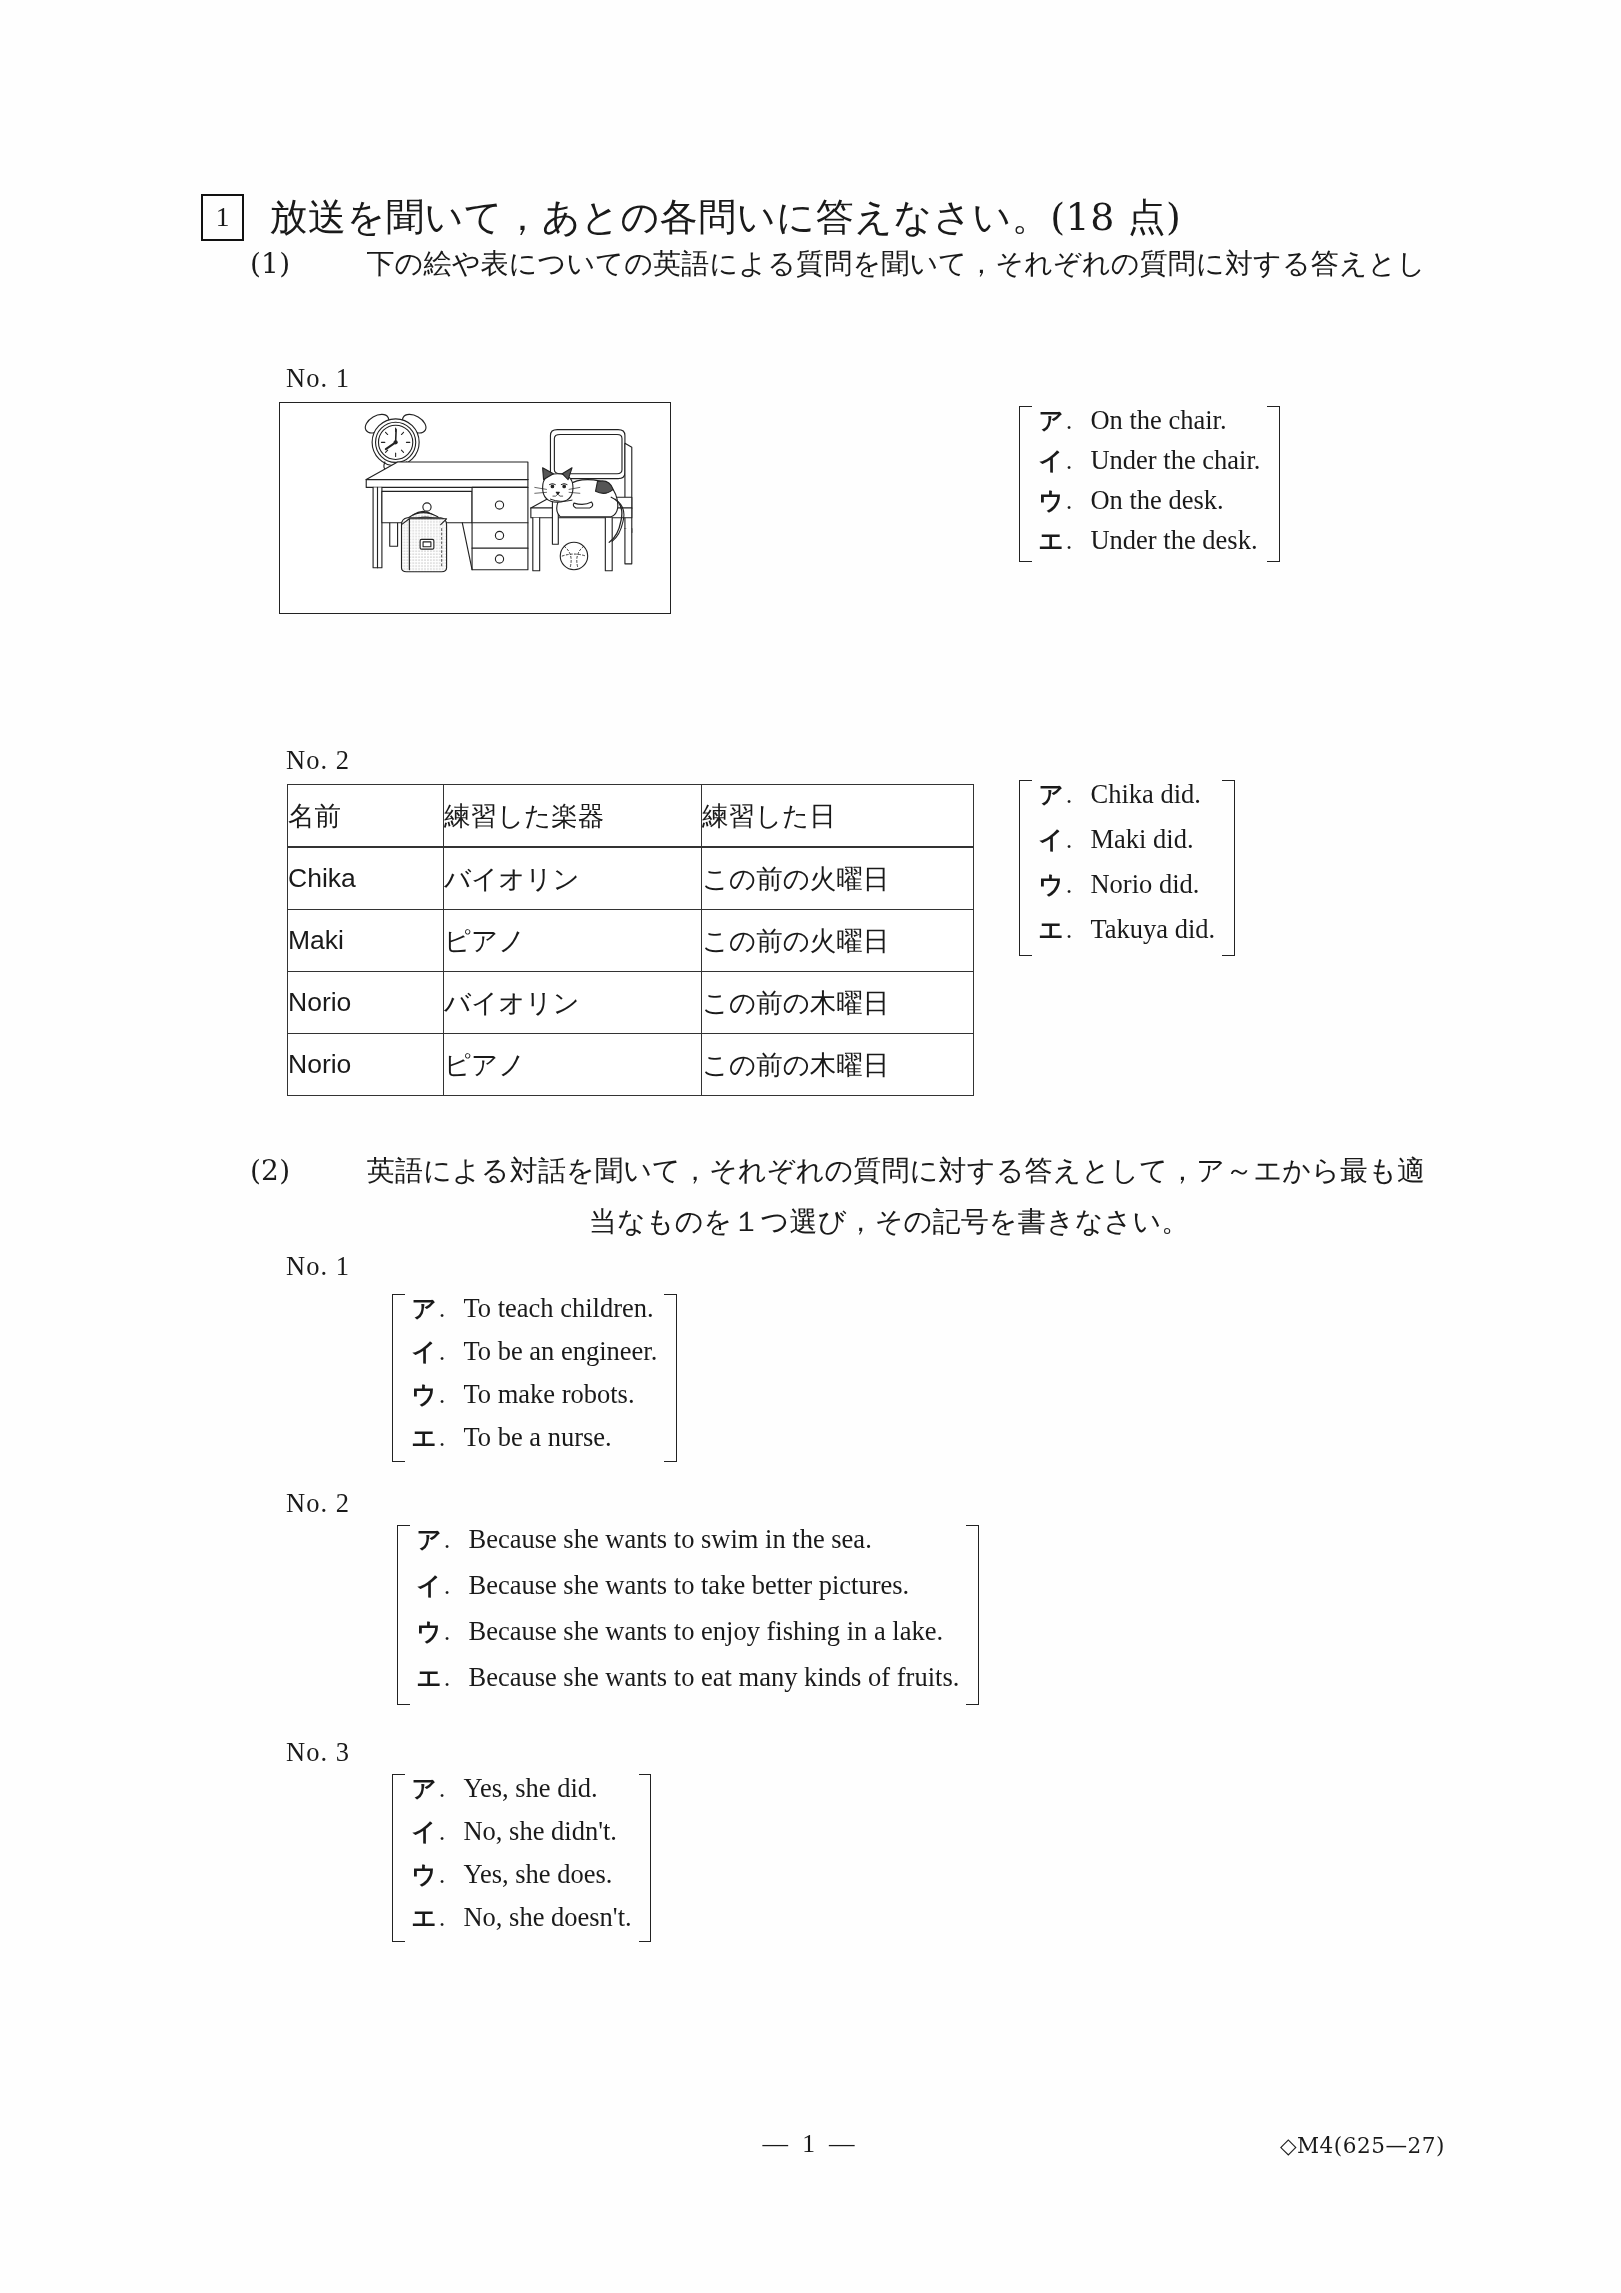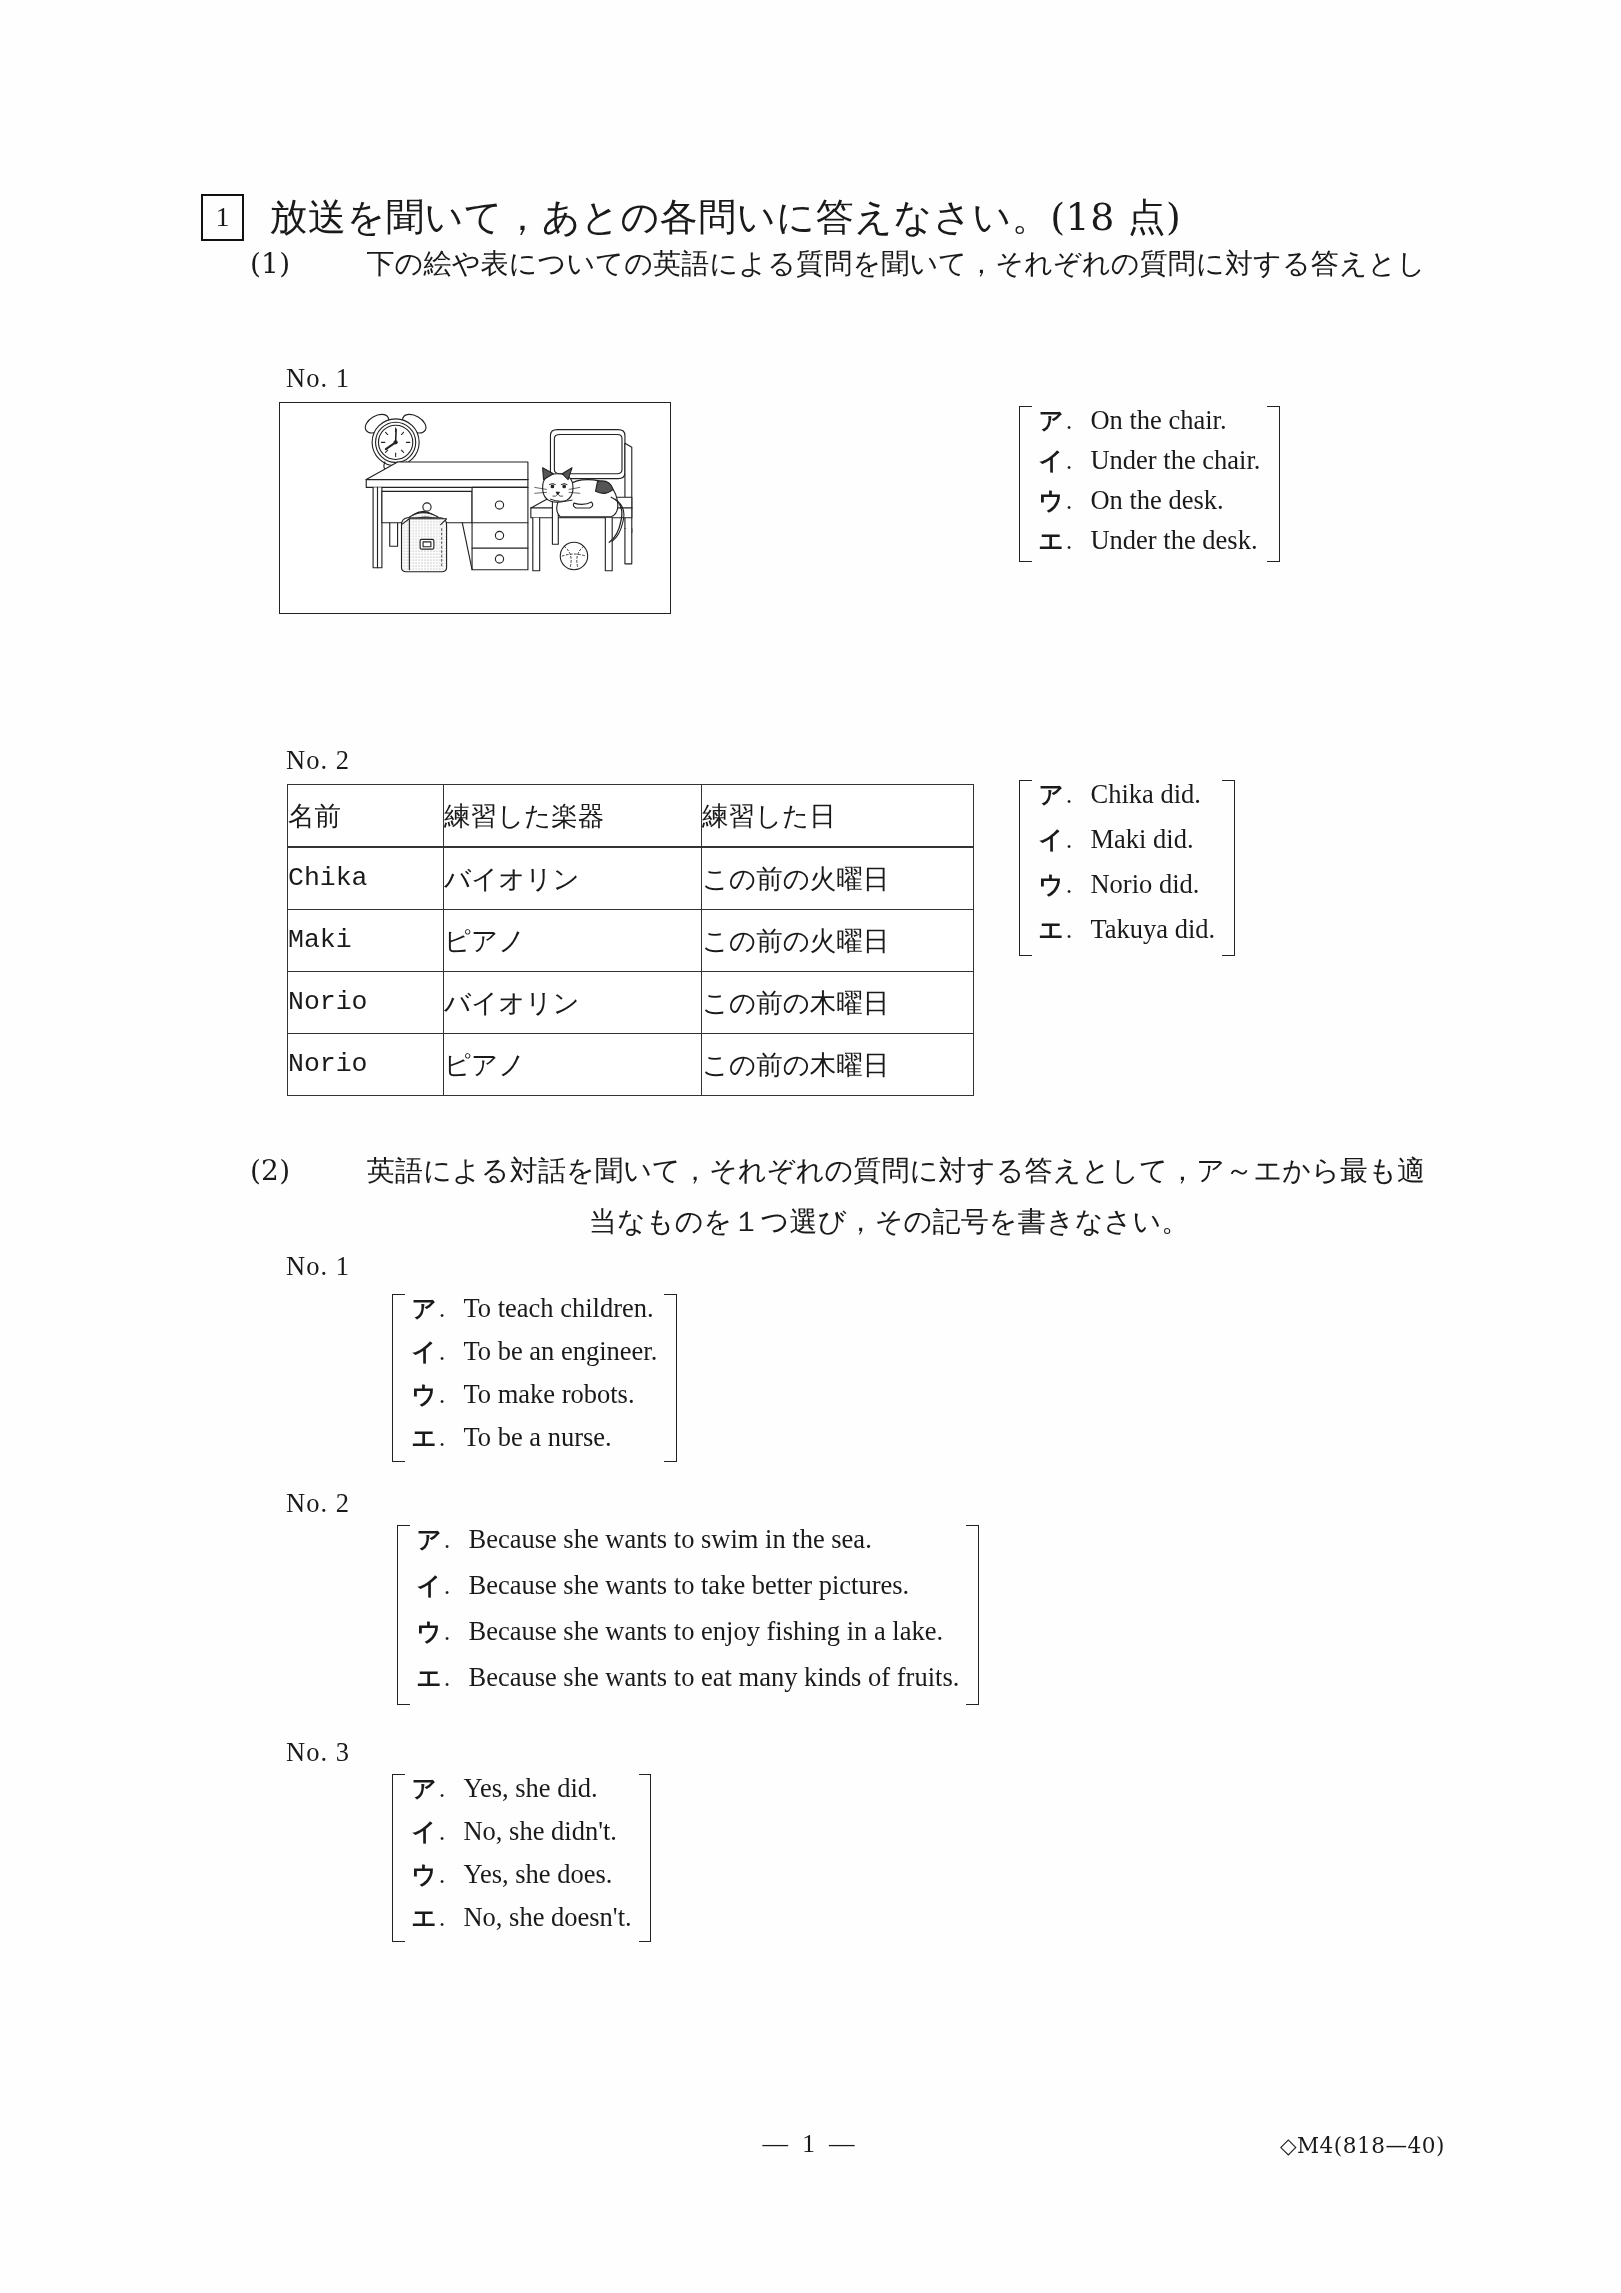--- a/index.html
+++ b/index.html
@@ -172,21 +172,21 @@
     line-height: 61px;
     font-family: "DejaVu Serif", "Liberation Serif", serif;
   }
   #practice-table td.name-cell,
   #practice-table th.col-name { width: 155px; }
   #practice-table th.col-instrument,
   #practice-table td.instrument-cell { width: 257px; }
   #practice-table th.col-day,
   #practice-table td.day-cell { width: 271px; }
   #practice-table td.name-cell {
-    font-family: Liberation Mono, monospace;
+    font-family: Liberation Sans, sans-serif;
   }
   #practice-table thead th { border-bottom: 2.9px double #333; }
 
   
   #footer-page {
     position: absolute;
     left: 0;
     top: 2129px;
     width: 1621px;
     text-align: center;
@@ -529,16 +529,16 @@
       <div class="choice-row">
         <span class="choice-key">エ</span>
         <span class="choice-dot">.</span>
         <span class="choice-text">No, she doesn't.</span>
       </div>
     </div>
     <div class="bracket bracket-right"></div>
   </div>
 
   <div id="footer-page" class="en">— 1 —</div>
-  <div id="footer-code">◇M4(818—40)</div>
+  <div id="footer-code">◇M4(625—27)</div>
 
 </div>
 
 
 </body></html>

